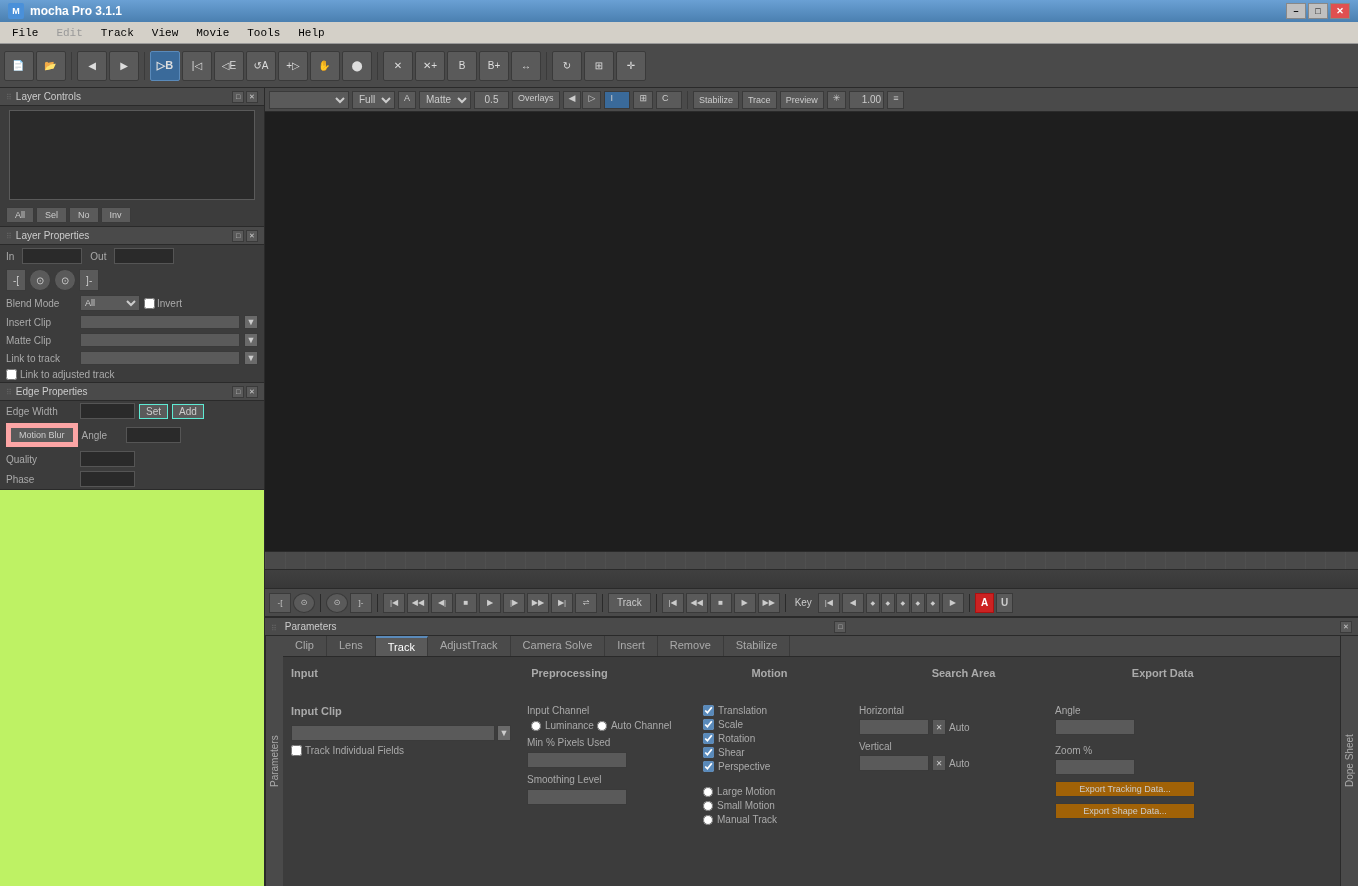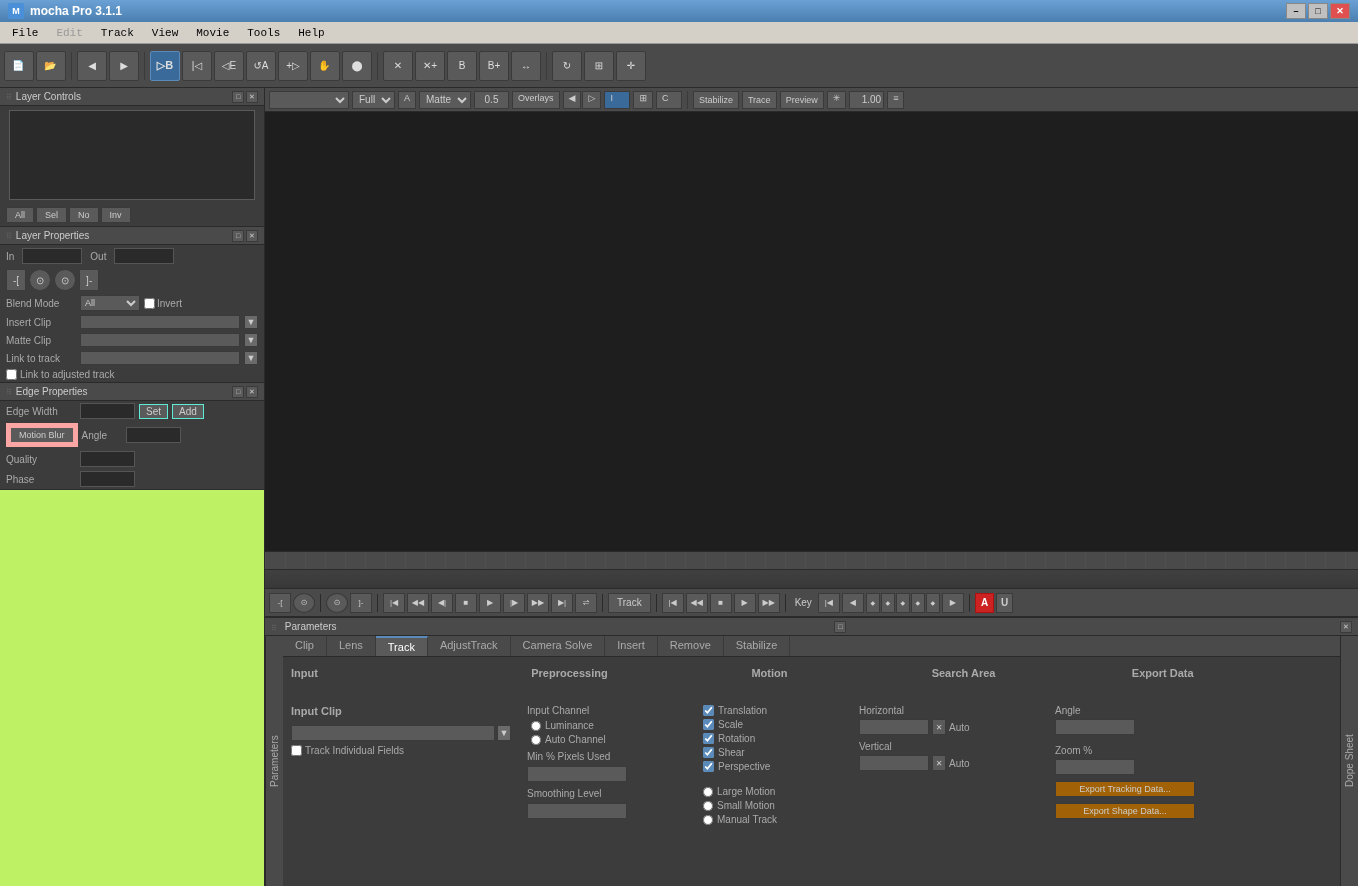--- a/index.html
+++ b/index.html
@@ -407,21 +407,21 @@
     }
 
     
     .preproc-section {
       width: 160px;
     }
     .channel-group {
       margin-top: 20px;
     }
     .channel-label { color: #aaa; font-size: 10px; margin-bottom: 4px; }
-    .radio-group { display: flex; flex-direction: column; gap: 3px; margin-left: 4px; }
+    .radio-group { display: flex; flex-direction: row; gap: 3px; margin-left: 4px; }
     .radio-item {
       display: flex; align-items: center; gap: 4px;
       color: #aaa; font-size: 10px;
     }
 
     
     .min-pixels-section { margin-top: 0; }
     .min-pixels-label { color: #aaa; font-size: 10px; margin-bottom: 4px; }
     .min-pixels-bar {
       background: #5a5a5a; border: 1px solid #3a3a3a;

